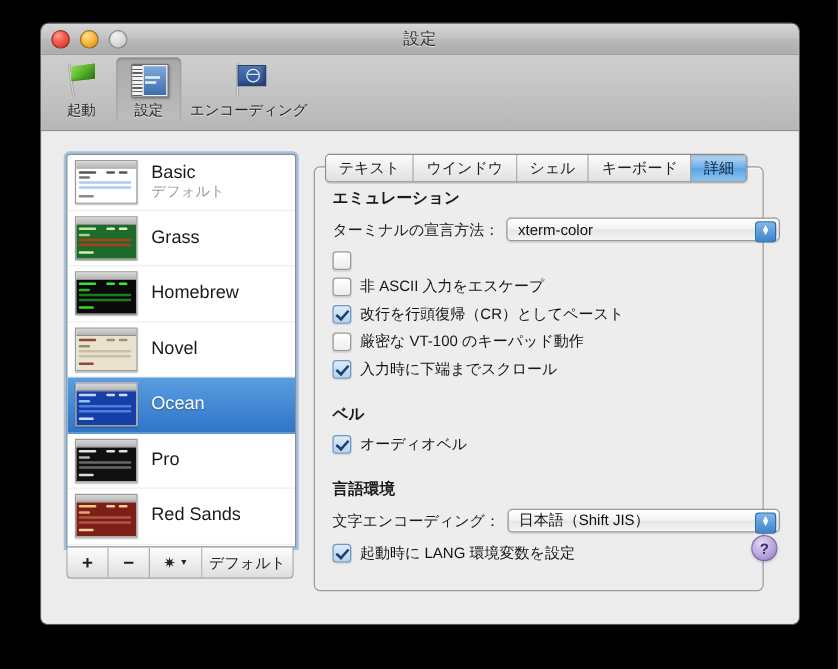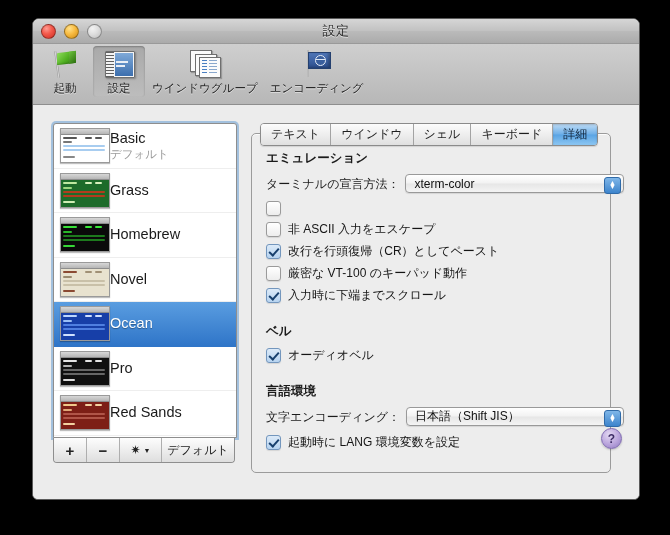--- a/index.html
+++ b/index.html
@@ -151,21 +151,21 @@
     border: 1px solid #9a9a9a;
     box-shadow: 0 1px 1px rgba(0,0,0,0.25);
     position: relative; overflow: hidden;
     flex: 0 0 auto;
     background: #fff;
   }
   .thumb .tbar { position:absolute; left:0; top:0; right:0; height:5px;
       background: linear-gradient(to bottom,#d7d7d7,#b6b6b6); border-bottom:1px solid #8d8d8d;}
   .thumb .tbody { position:absolute; left:0; top:6px; right:0; bottom:0; }
   .thumb .ln { position:absolute; height:2px; border-radius:1px; }
-  .pname-wrap { display: flex; flex-direction: column; justify-content: flex-end; }
+  .pname-wrap { margin-left: 11px; display: flex; flex-direction: column; justify-content: flex-end; }
   .pname { font-size: 14.5px; color: #1a1a1a; line-height: 1.15; }
   .prow.selected .pname { color: #ffffff; text-shadow: 0 1px 1px rgba(0,0,0,0.35); }
   .psub { font-size: 11.5px; color: #9b9b9b; line-height: 1.2; margin-top: 1px; }
   
   .list-bottom {
     display: flex; width: 100%; height: 25px;
     border: 1px solid #8e8e8e; border-top: none;
     border-radius: 0 0 4px 4px;
     background: linear-gradient(to bottom,#f6f6f6,#dcdcdc);
     box-sizing: border-box;
@@ -308,30 +308,20 @@
         <div class="tb-icon">
           <div class="winicon">
               <div class="sb"></div>
               <div class="bd"></div>
             </div>
         </div>
         <div class="tb-label">設定</div>
       </div>
       <div class="tb-item">
         <div class="tb-icon">
-          <div class="grpicon">
-              <div class="pg p1"></div>
-              <div class="pg p2"></div>
-              <div class="pg p3"></div>
-            </div>
-        </div>
-        <div class="tb-label">ウインドウグループ</div>
-      </div>
-      <div class="tb-item">
-        <div class="tb-icon">
           <div class="unpole"></div>
             <div class="uncloth">
               <div class="unglobe"></div>
             </div>
         </div>
         <div class="tb-label">エンコーディング</div>
       </div>
     </div>
 
     <div class="content">

